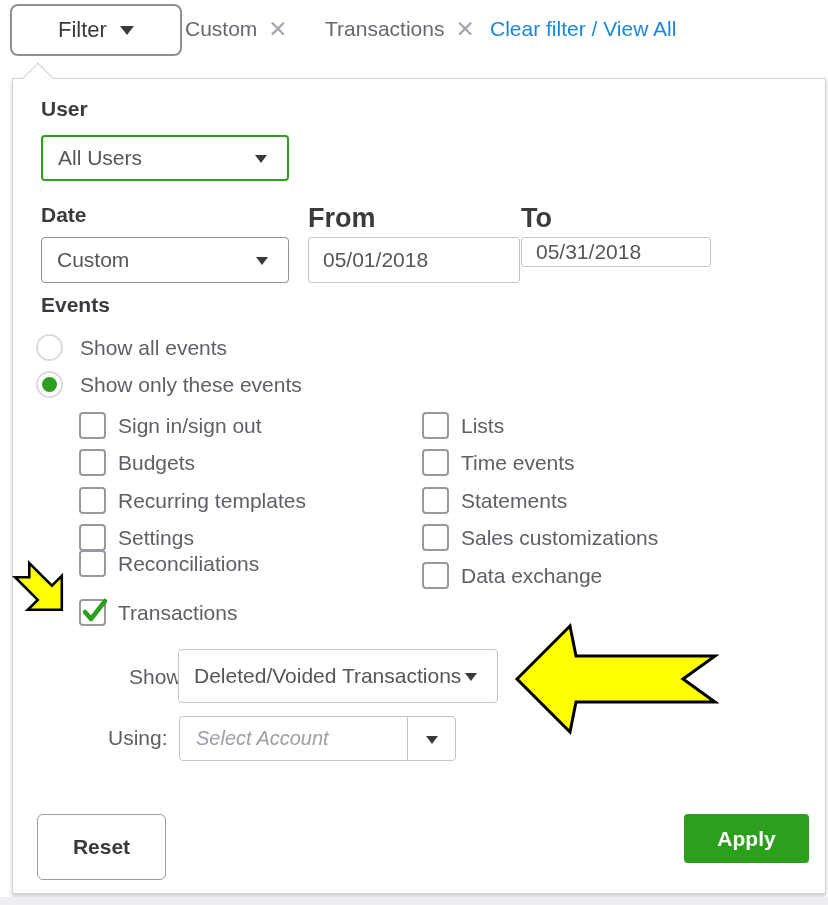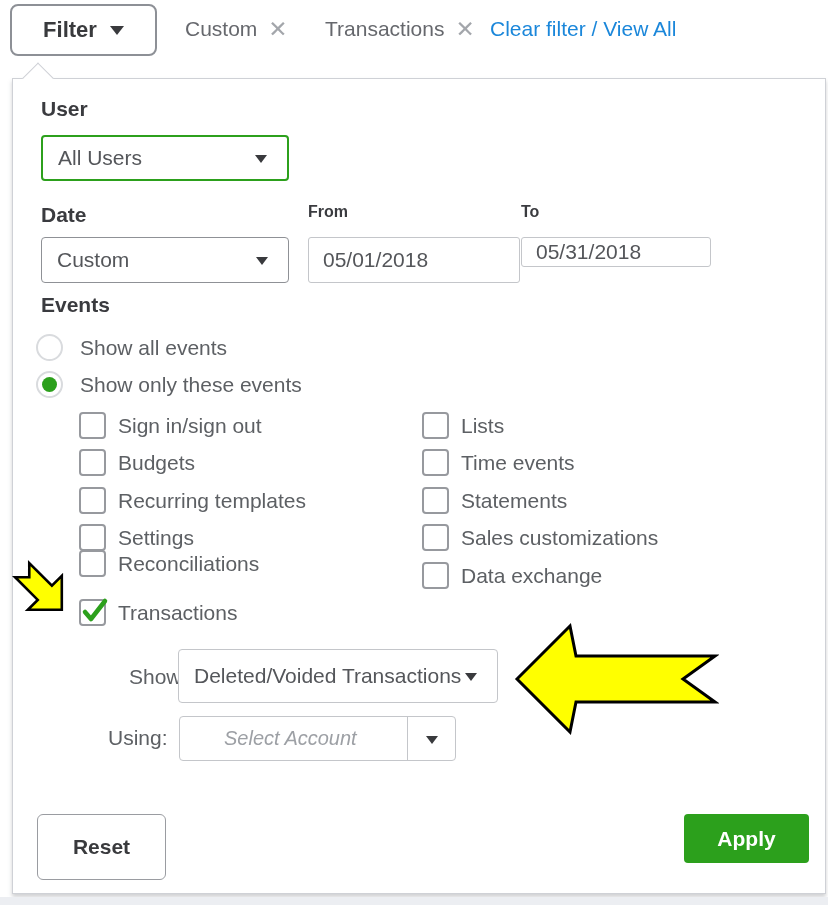--- a/index.html
+++ b/index.html
@@ -1,45 +1,45 @@
 <!DOCTYPE html>
 <html><head>
 <meta charset="utf-8">
 <style>
   * { margin:0; padding:0; box-sizing:border-box; }
   html,body { width:828px; height:905px; background:#ffffff;
     font-family:"Liberation Sans", sans-serif; }
   #stage { position:relative; width:828px; height:905px; background:#ffffff; overflow:hidden; }
 
   
-  .filter-btn { position:absolute; left:10px; top:4px; width:147px; height:52px;
+  .filter-btn { position:absolute; left:10px; top:4px; width:172px; height:52px;
     border:2px solid #8d9096; border-radius:8px; background:#fff;
     display:flex; align-items:center; justify-content:center; gap:13px;
-    font-size:22px; color:#393a3d; font-weight:700; cursor:pointer; }
+    font-size:22px; color:#393a3d; font-weight:400; cursor:pointer; }
   .caret-down { width:0; height:0; border:7px solid transparent;
     border-top:9px solid #393a3d; margin-top:8px; }
   .caret-down.small { border-width:6px; border-top-width:8px; }
   .chip { position:absolute; top:17px; display:flex; align-items:center; gap:11px;
     font-size:21px; color:#66686d; }
   .chip-x { font-size:23px; color:#a3a6ab; font-weight:400; cursor:pointer; line-height:1; }
   #chip-0 { left:185px; }
   #chip-1 { left:325px; }
   .clear-link { position:absolute; left:490px; top:17px; font-size:21px;
     color:#1b87da; cursor:pointer; text-decoration:none; }
 
   
   .panel { position:absolute; left:12px; top:78px; width:814px; height:816px;
     background:#fff; border:1px solid #cfd1d6;
     box-shadow:0 3px 4px rgba(120,122,130,0.35); }
   .panel-caret { position:absolute; left:14px; top:-12px; width:22px; height:22px;
     background:#fff; transform:rotate(45deg);
     border-left:1px solid #cfd1d6; border-top:1px solid #cfd1d6; }
 
   .sec-label { position:absolute; font-size:21px; color:#3a3b3f; font-weight:600; }
-  .sub-label { position:absolute; font-size:16px; color:#3a3b3f; font-weight:600; }
+  .sub-label { position:absolute; font-size:27px; color:#3a3b3f; font-weight:600; }
 
   .select-box { position:absolute; background:#fff; border:1px solid #8f9196; border-radius:4px;
     display:flex; align-items:center; cursor:pointer; }
   .select-box .sel-text { flex:1; padding-left:15px; font-size:21px; color:#54565a;
     white-space:nowrap; overflow:hidden; }
   .select-box .sel-caret { margin-right:20px; }
   .select-green { border:2px solid #2ca01c; }
 
   .text-input { position:absolute; border:1px solid #c4c6ca; border-radius:3px;
     padding-left:14px; font-size:21px; color:#54565a; background:#fff;
@@ -55,21 +55,21 @@
   
   .cb-row { position:absolute; display:flex; align-items:center; gap:8px; cursor:pointer; }
   .cb-box { width:27px; height:27px; border:2px solid #97999e; border-radius:4px;
     background:#fff; flex:none; position:relative; }
   .cb-box svg { position:absolute; left:1px; top:-3px; overflow:visible; }
   .cb-label { font-size:21px; color:#5d6064; padding-left:4px; }
 
   
   .inline-label { position:absolute; font-size:21px; color:#5d6064; }
   .combo { position:absolute; border:1px solid #c4c6ca; border-radius:4px; background:#fff;
-    display:flex; align-items:stretch;padding-left:28px; }
+    display:flex; align-items:stretch; }
   .combo .combo-text { flex:1; display:flex; align-items:center; padding-left:16px;
     font-size:20px; font-style:italic; color:#9da0a5; }
   .combo .combo-btn { width:48px; border-left:1px solid #c4c6ca;
     display:flex; align-items:center; justify-content:center; cursor:pointer; }
 
   
   .reset-btn { position:absolute; left:24px; top:735px; width:129px; height:66px;
     background:#fff; border:1px solid #9a9ca1; border-radius:6px;
     font-size:21px; color:#393a3d; font-weight:600; cursor:pointer;
     font-family:"Liberation Sans", sans-serif; }

